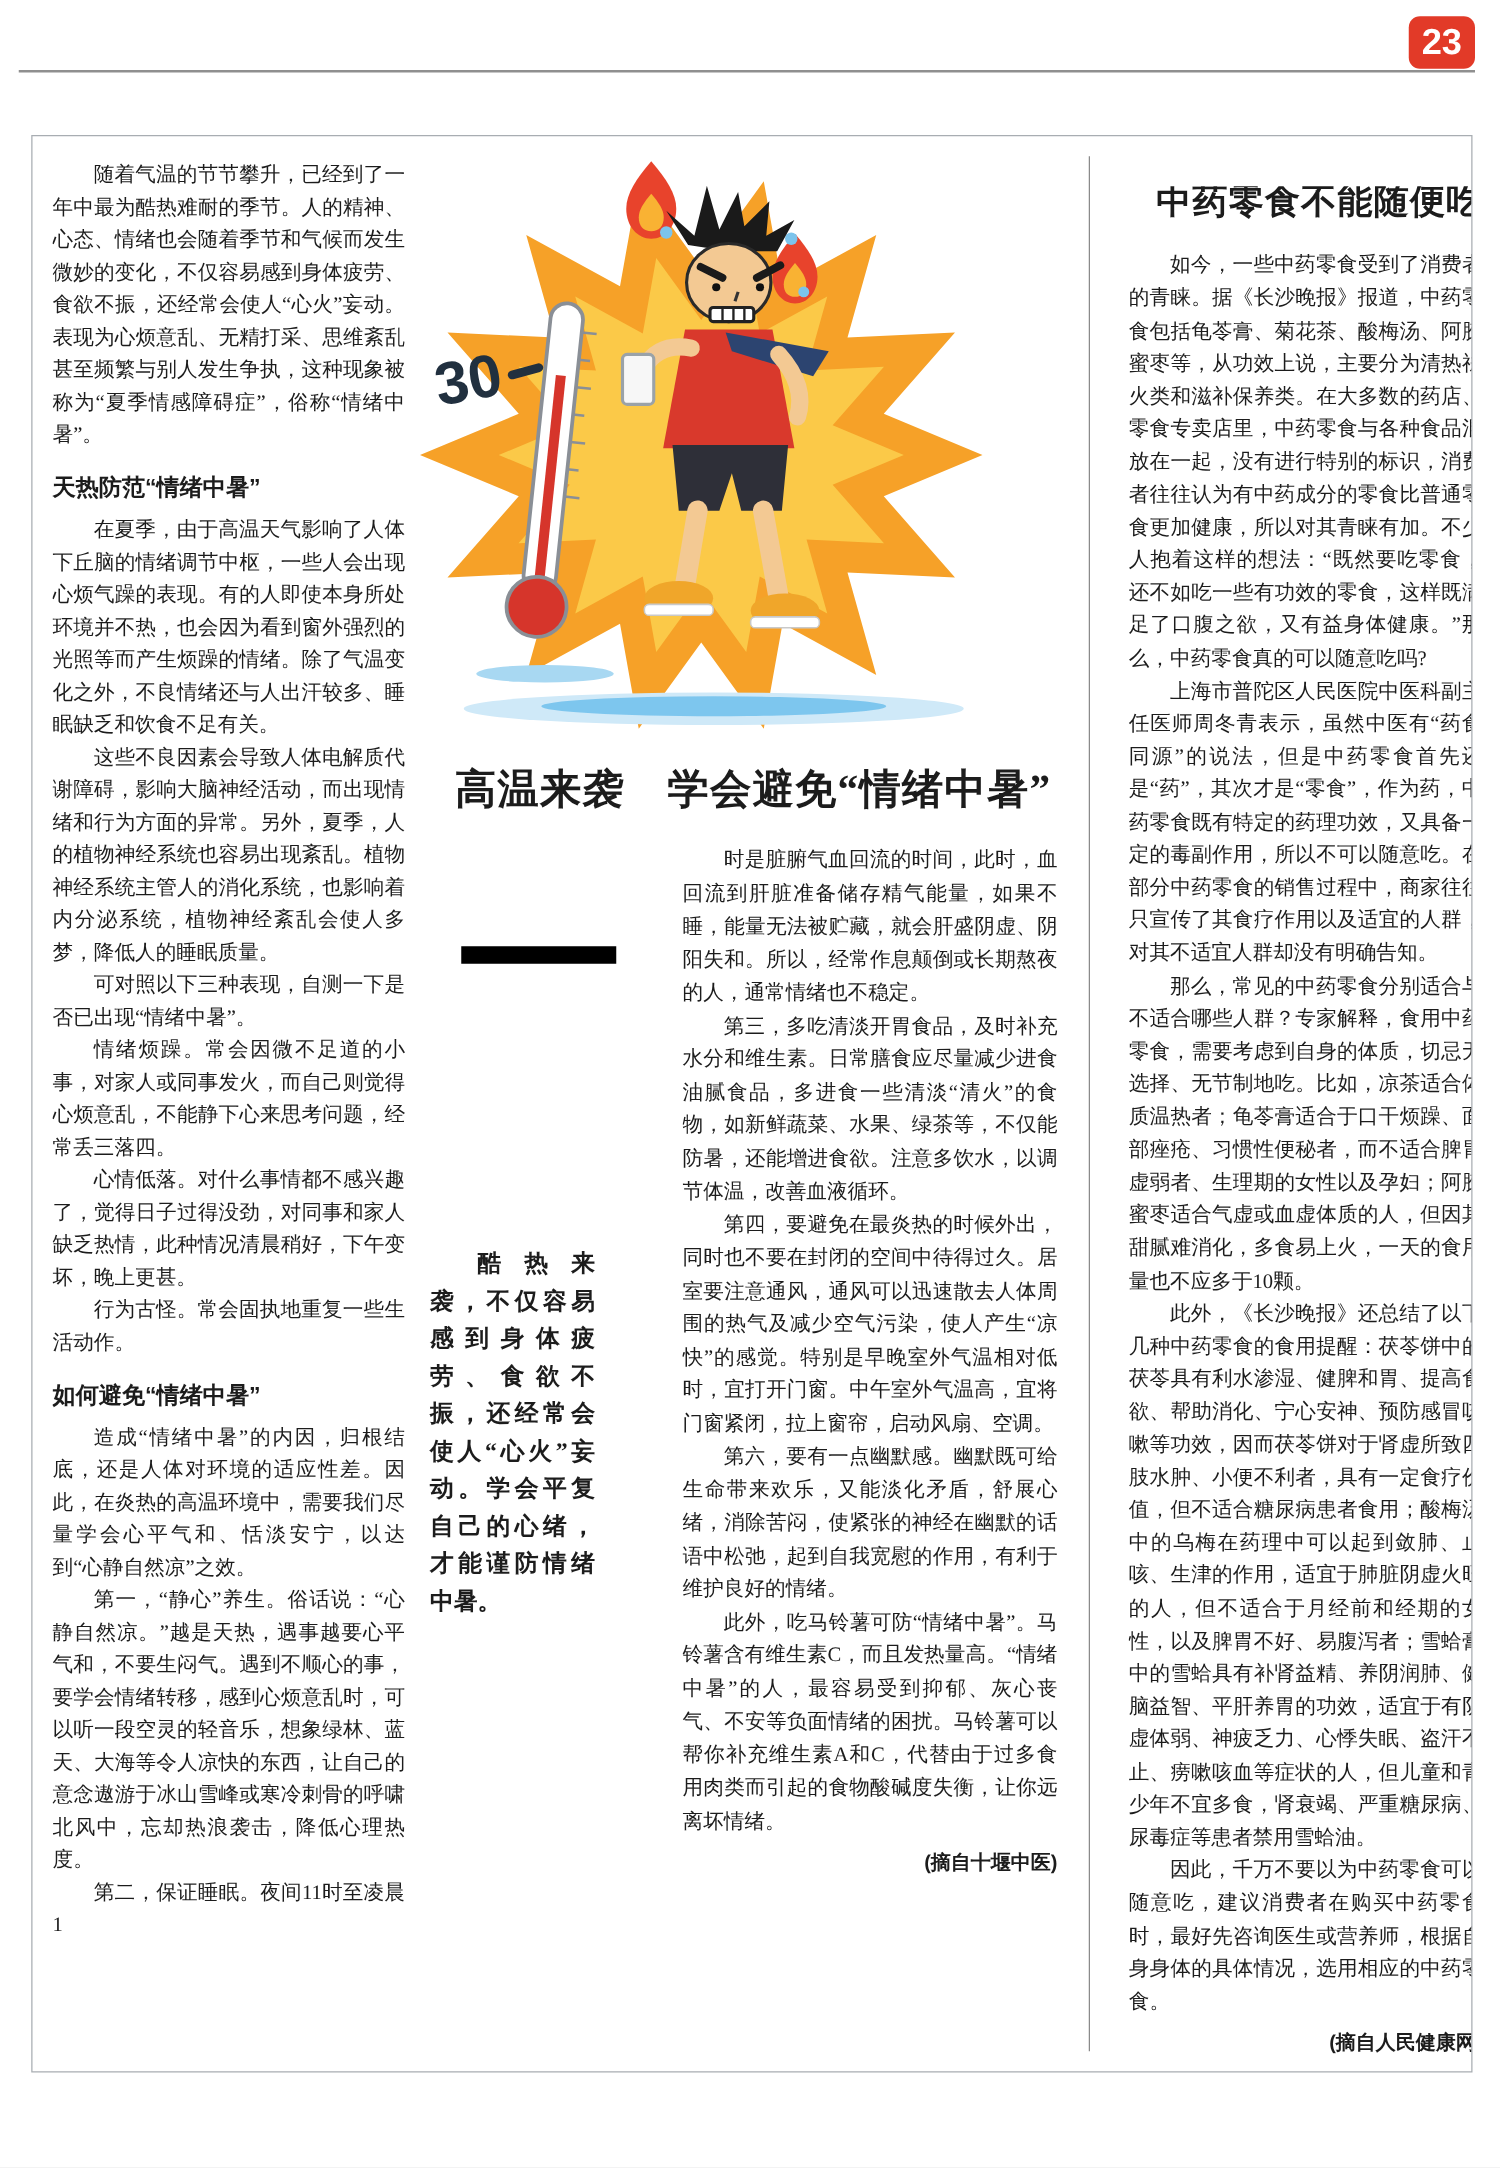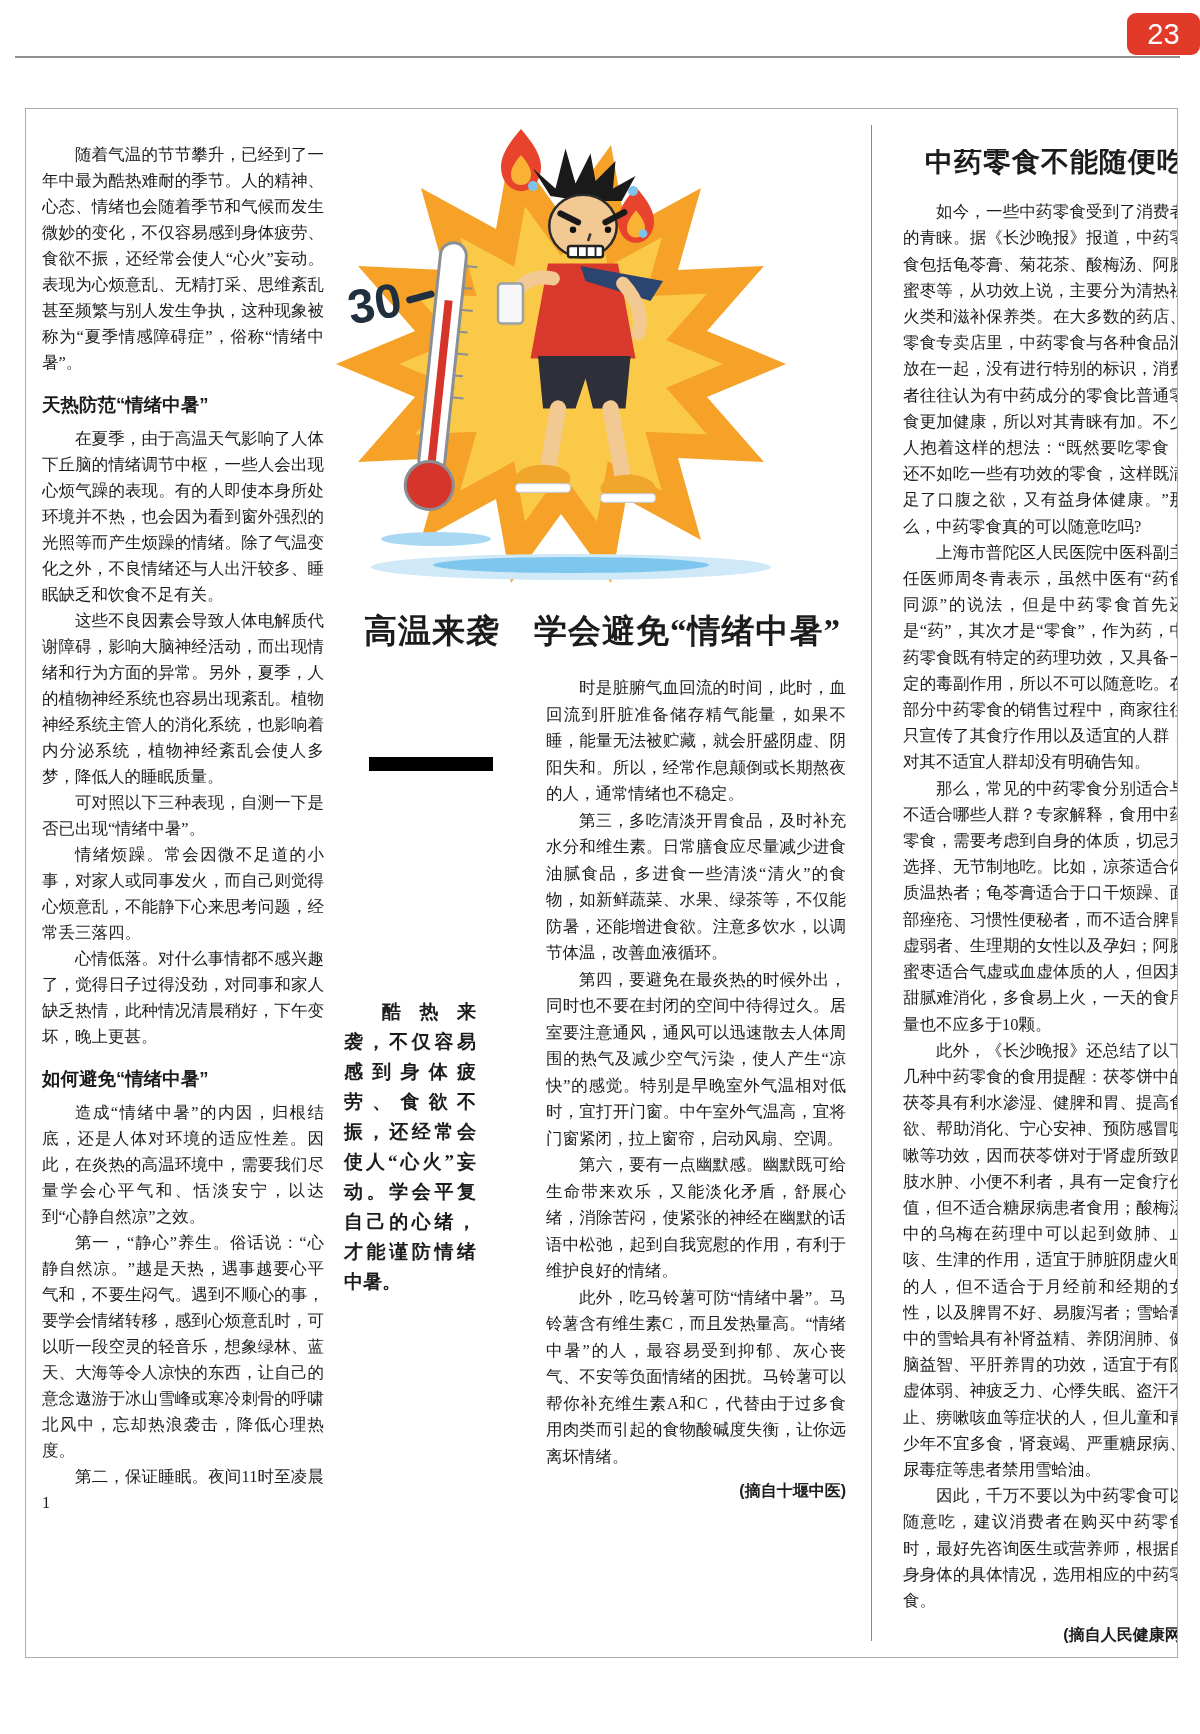--- a/index.html
+++ b/index.html
@@ -9,37 +9,37 @@
     background:#ffffff; overflow:hidden; color:#1c1c1c;
     font-family:"Liberation Serif","DejaVu Serif",serif;
   }
   
   .masthead { position:absolute; left:15px; top:14px; display:flex; align-items:center; }
   .section-title { font-family:"Liberation Sans","DejaVu Sans",sans-serif; font-weight:bold;
     font-size:30px; letter-spacing:2px; }
   .vbar { width:2px; height:24px; background:#9a9a9a; margin:4px 12px 0 12px; }
   .credits { font-family:"Liberation Sans","DejaVu Sans",sans-serif; font-weight:bold;
     font-style:italic; font-size:19px; margin-top:6px; letter-spacing:1px; }
-  .page-badge { position:absolute; left:1127px; top:13px; width:73px; height:42px;
+  .page-badge { position:absolute; left:1127px; top:13px; width:53px; height:42px;
     background:#e23a28; color:#fff; border-radius:9px;
-    font-family:"Liberation Sans","DejaVu Sans",sans-serif; font-weight:normal; font-size:29px;
+    font-family:"Liberation Sans","DejaVu Sans",sans-serif; font-weight:bold; font-size:29px;
     display:flex; align-items:center; justify-content:center;text-align:center; }
   .header-rule { position:absolute; left:15px; top:56px; width:1165px; height:2px; background:#8f8f8f; }
 
   
   .frame { position:absolute; left:25px; top:108px; width:1153px; height:1550px;
     border:1px solid #a8adb2; background:#fff; overflow:hidden; }
 
   .para { margin:0; text-indent:2em; text-align:justify; }
   .col-heading { font-family:"Liberation Sans","DejaVu Sans",sans-serif; font-weight:bold;
     font-size:18.5px; margin:16px 0 8px 0; }
   .attribution { font-family:"Liberation Sans","DejaVu Sans",sans-serif; font-weight:bold;
     font-size:16px; text-align:right; margin-top:8px; text-indent:0; }
 
-  .left-col { position:absolute; left:16px; top:33px; width:282px; height:1512px;
+  .left-col { position:absolute; left:16px; top:18px; width:282px; height:1512px;
     overflow:hidden; font-size:16.5px; line-height:26px; }
 
   .illustration { position:absolute; left:300px; top:0; width:490px; height:495px; }
   .illustration svg { display:block; }
 
   .headline { position:absolute; left:303px; top:500px; width:512px; text-align:right;
     font-weight:bold; font-size:33px; letter-spacing:1px; white-space:nowrap; }
 
   .black-bar { position:absolute; left:343px; top:648px; width:124px; height:14px; background:#000; }
 
@@ -67,20 +67,21 @@
   <div class="frame">
 
     <div class="left-col">
       <p class="para">随着气温的节节攀升，已经到了一年中最为酷热难耐的季节。人的精神、心态、情绪也会随着季节和气候而发生微妙的变化，不仅容易感到身体疲劳、食欲不振，还经常会使人“心火”妄动。表现为心烦意乱、无精打采、思维紊乱甚至频繁与别人发生争执，这种现象被称为“夏季情感障碍症”，俗称“情绪中暑”。</p>
       <div class="col-heading">天热防范“情绪中暑”</div>
       <p class="para">在夏季，由于高温天气影响了人体下丘脑的情绪调节中枢，一些人会出现心烦气躁的表现。有的人即使本身所处环境并不热，也会因为看到窗外强烈的光照等而产生烦躁的情绪。除了气温变化之外，不良情绪还与人出汗较多、睡眠缺乏和饮食不足有关。</p>
       <p class="para">这些不良因素会导致人体电解质代谢障碍，影响大脑神经活动，而出现情绪和行为方面的异常。另外，夏季，人的植物神经系统也容易出现紊乱。植物神经系统主管人的消化系统，也影响着内分泌系统，植物神经紊乱会使人多梦，降低人的睡眠质量。</p>
       <p class="para">可对照以下三种表现，自测一下是否已出现“情绪中暑”。</p>
       <p class="para">情绪烦躁。常会因微不足道的小事，对家人或同事发火，而自己则觉得心烦意乱，不能静下心来思考问题，经常丢三落四。</p>
       <p class="para">心情低落。对什么事情都不感兴趣了，觉得日子过得没劲，对同事和家人缺乏热情，此种情况清晨稍好，下午变坏，晚上更甚。</p>
+      <p class="para">行为古怪。常会固执地重复一些生活动作。</p>
       <div class="col-heading">如何避免“情绪中暑”</div>
       <p class="para">造成“情绪中暑”的内因，归根结底，还是人体对环境的适应性差。因此，在炎热的高温环境中，需要我们尽量学会心平气和、恬淡安宁，以达到“心静自然凉”之效。</p>
       <p class="para">第一，“静心”养生。俗话说：“心静自然凉。”越是天热，遇事越要心平气和，不要生闷气。遇到不顺心的事，要学会情绪转移，感到心烦意乱时，可以听一段空灵的轻音乐，想象绿林、蓝天、大海等令人凉快的东西，让自己的意念遨游于冰山雪峰或寒冷刺骨的呼啸北风中，忘却热浪袭击，降低心理热度。</p>
       <p class="para">第二，保证睡眠。夜间11时至凌晨1</p>
     </div>
 
     <div class="illustration">
       <svg width="490" height="495" viewBox="0 0 490 495" xmlns="http://www.w3.org/2000/svg">
 
         <g>

